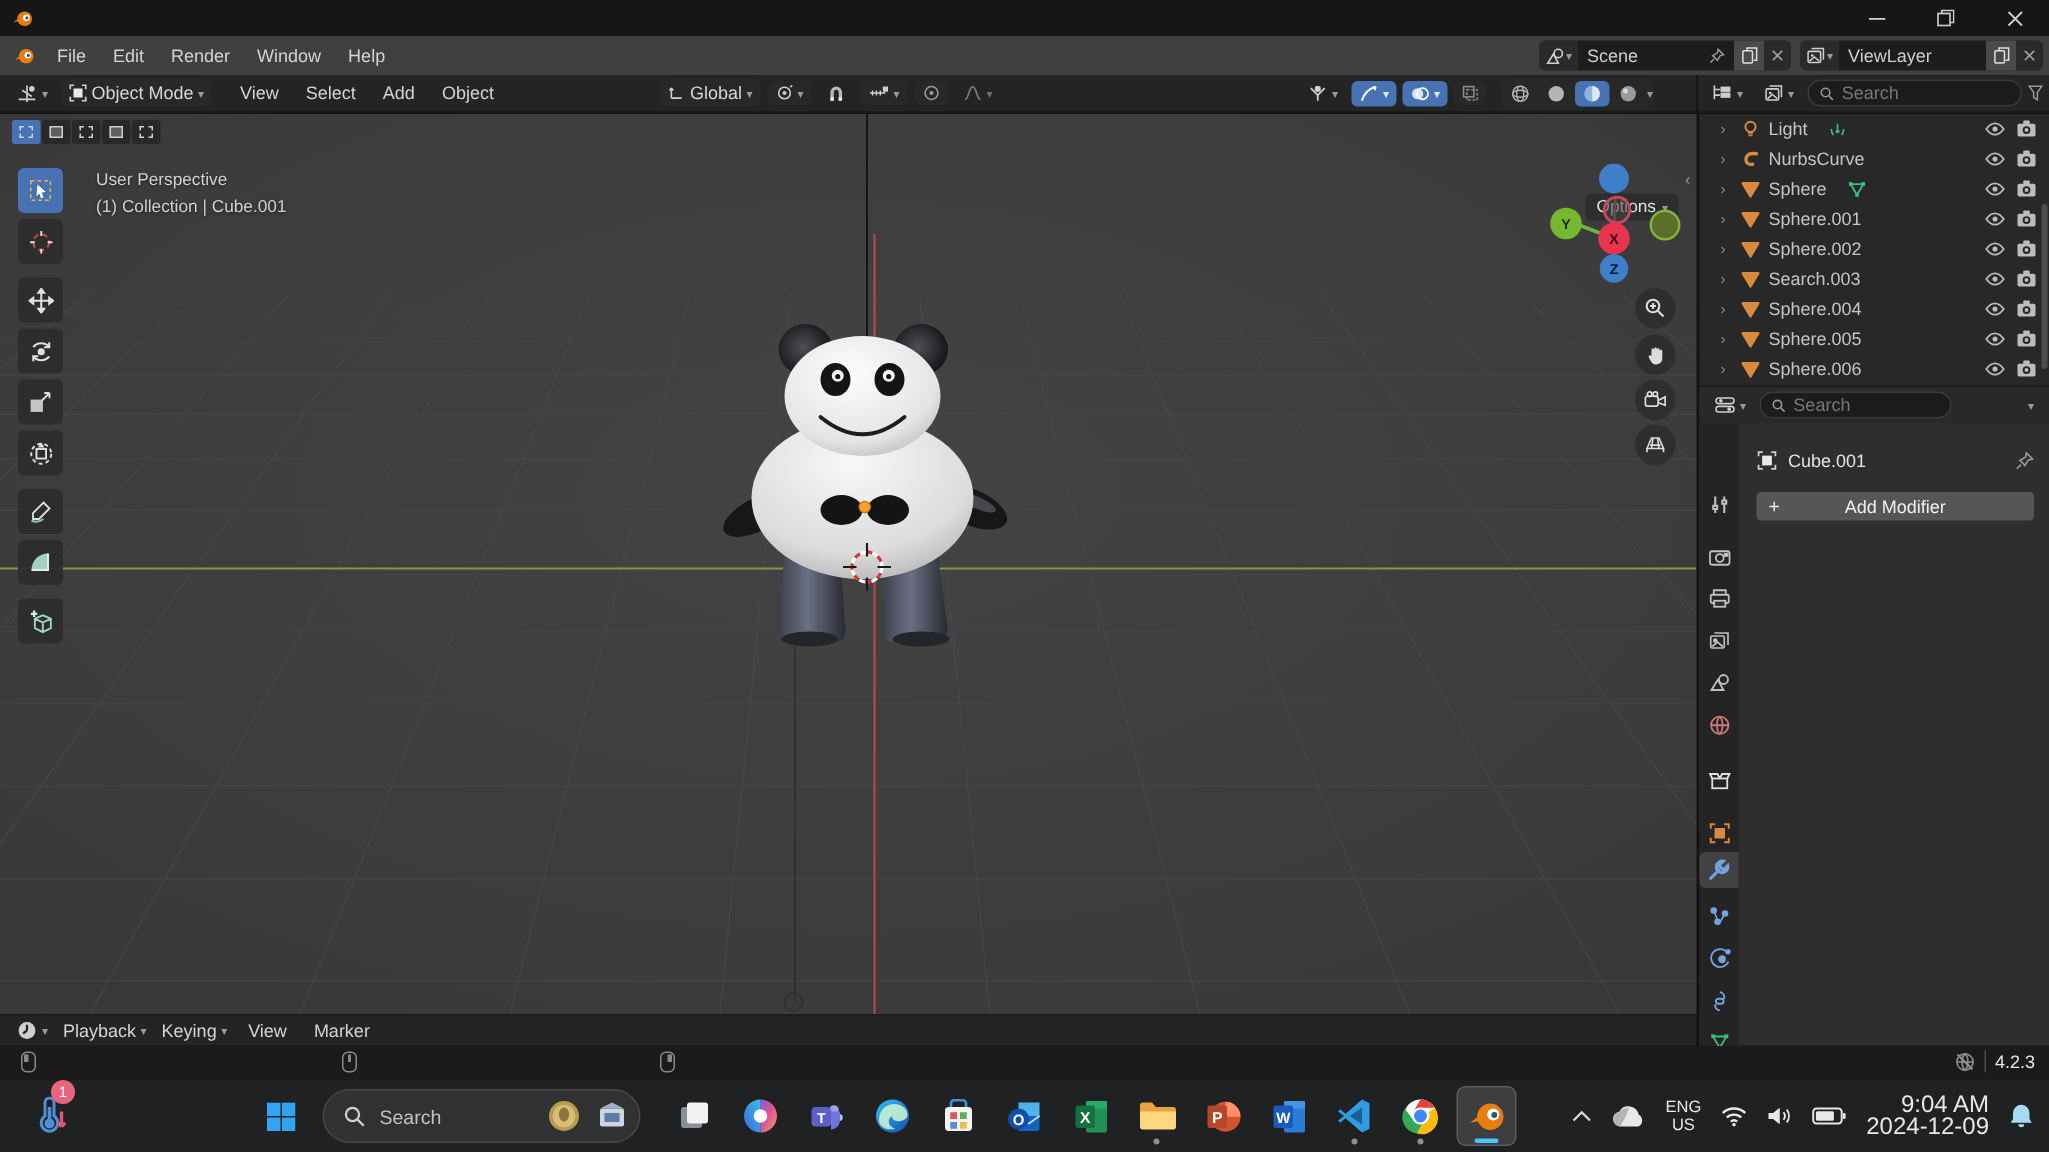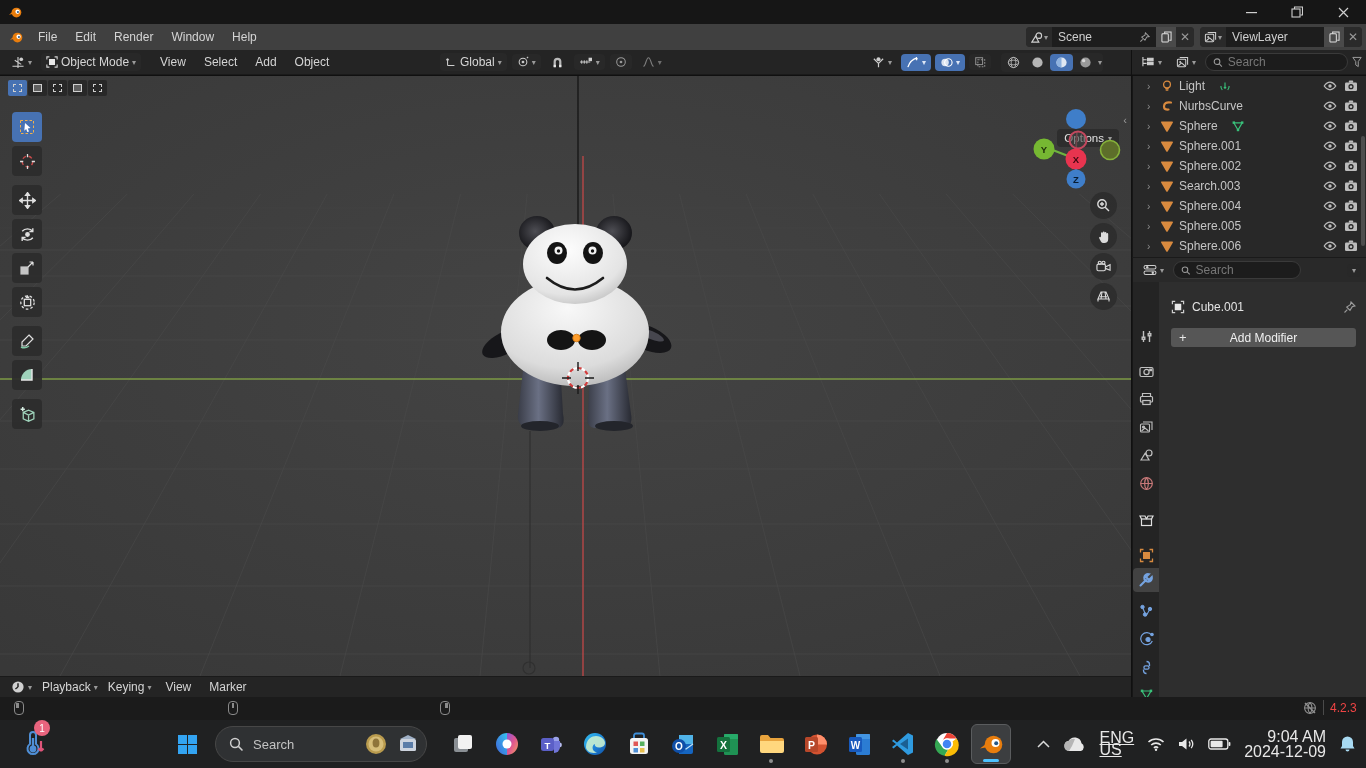--- a/index.html
+++ b/index.html
@@ -94,21 +94,21 @@
   #taskbar { left:0; top:720px; width:1366px; height:48px; background:#202122; }
   .tile { position:absolute; top:4px; width:40px; height:40px; border-radius:6px;
     display:flex; align-items:center; justify-content:center; }
   .rundot { position:absolute; bottom:1px; left:50%; margin-left:-2px; width:4px; height:4px; border-radius:50%; background:#8f8f8f; }
   #blender-tile { background:#3c3e40; border:1px solid #5a5c5e; }
   #blender-underline { position:absolute; bottom:1px; left:50%; margin-left:-8px; width:16px; height:3px; border-radius:2px; background:#4cc2ff; }
   #search-pill { position:absolute; left:215px; top:6px; width:212px; height:36px; border-radius:18px;
     background:#2f3133; border:1px solid #474747; display:flex; align-items:center; gap:9px; padding:0 7px 0 13px; }
   #search-pill .label { color:#c3c3c3; font-size:13px; flex:1; }
   #tray { position:absolute; right:0; top:0; height:48px; display:flex; align-items:center; gap:13px; padding-right:10px; color:#e8e8e8; }
-  .tray-2line { font-size:16px; line-height:12px; text-align:left;text-decoration:underline; }
+  .tray-2line { font-size:11px; line-height:12px; text-align:center; }
   #clockblock { font-size:16px; line-height:15px; text-align:right; }
   #weather-badge { position:absolute; left:24px; top:-4px; width:16px; height:16px; border-radius:50%;
     background:#e9647e; color:#fff; font-size:10px; display:flex; align-items:center; justify-content:center; }
 </style>
 </head>
 <body>
 
 <div id="titlebar" class="abs">
   <svg width="15" height="15" viewBox="0 0 16 16">
       <circle cx="9" cy="8" r="5.2" fill="#e87d0d"></circle>
@@ -441,20 +441,24 @@
       <circle cx="576.5" cy="262" r="3.8" fill="#ff9e2c" stroke="#c9720e" stroke-width="0.8"></circle>
     </g>
 
     <g>
       <circle cx="578" cy="302" r="10" fill="none" stroke="#ffffff" stroke-width="2.2" stroke-dasharray="4.2 4.2"></circle>
       <circle cx="578" cy="302" r="10" fill="none" stroke="#d43c3c" stroke-width="2.2" stroke-dasharray="4.2 4.2" stroke-dashoffset="4.2"></circle>
       <path d="M578 286 V295 M578 309 V318 M562 302 H571 M585 302 H594" stroke="#1a1a1a" stroke-width="1.4"></path>
     </g>
   </svg>
 
+  <div class="abs" id="vp-overlay-text">
+    <div>User Perspective</div>
+    <div>(1) Collection | Cube.001</div>
+  </div>
 
   <div id="mode-select-row" class="abs">
     <div class="msbtn active">
         <span class="msq"></span>
       </div>
     <div class="msbtn">
         <span class="msq solid"></span>
       </div>
     <div class="msbtn">
         <span class="msq"></span>
@@ -931,21 +935,21 @@
     </div>
   <div class="mouse" style="left:440px;">
       <i style="right:1px; top:1px; width:3px; height:5px;"></i>
     </div>
   <svg class="abs" style="left:1303px; top:4px;" width="14" height="14" viewBox="0 0 14 14" fill="none" stroke="#8f8f8f" stroke-width="1.1">
       <circle cx="7" cy="7" r="5.4"></circle>
       <path d="M1.6 7 H12.4 M7 1.6 C9.6 4 9.6 10 7 12.4 C4.4 10 4.4 4 7 1.6"></path>
       <path d="M2 2 L12 12" stroke-width="1.4"></path>
     </svg>
   <div class="abs" style="left:1323px; top:3px; width:1px; height:15px; background:#4a4a4a;"></div>
-  <span class="abs" style="left:1330px; top:4px; color:#ef4444;">4.2.3</span>
+  <span class="abs" style="left:1330px; top:4px; color:#e5e5e5;">4.2.3</span>
 </div>
 
 <div id="taskbar" class="abs">
   <div class="tile" style="left:10px; width:48px;" title="2024-12-10">
     <svg width="26" height="26" viewBox="0 0 26 26">
         <path d="M9 4 a3 3 0 0 1 6 0 V13 a5.5 5.5 0 1 1 -6 0Z" fill="none" stroke="#4f8fd6" stroke-width="2"></path>
         <circle cx="12" cy="18" r="3.4" fill="#4f8fd6"></circle>
         <path d="M12 18 V7" stroke="#4f8fd6" stroke-width="2.4"></path>
         <path d="M20 10 V20 M20 20 L17.5 17.5 M20 20 L22.5 17.5" stroke="#e0557a" stroke-width="2.2" fill="none"></path>
       </svg>

